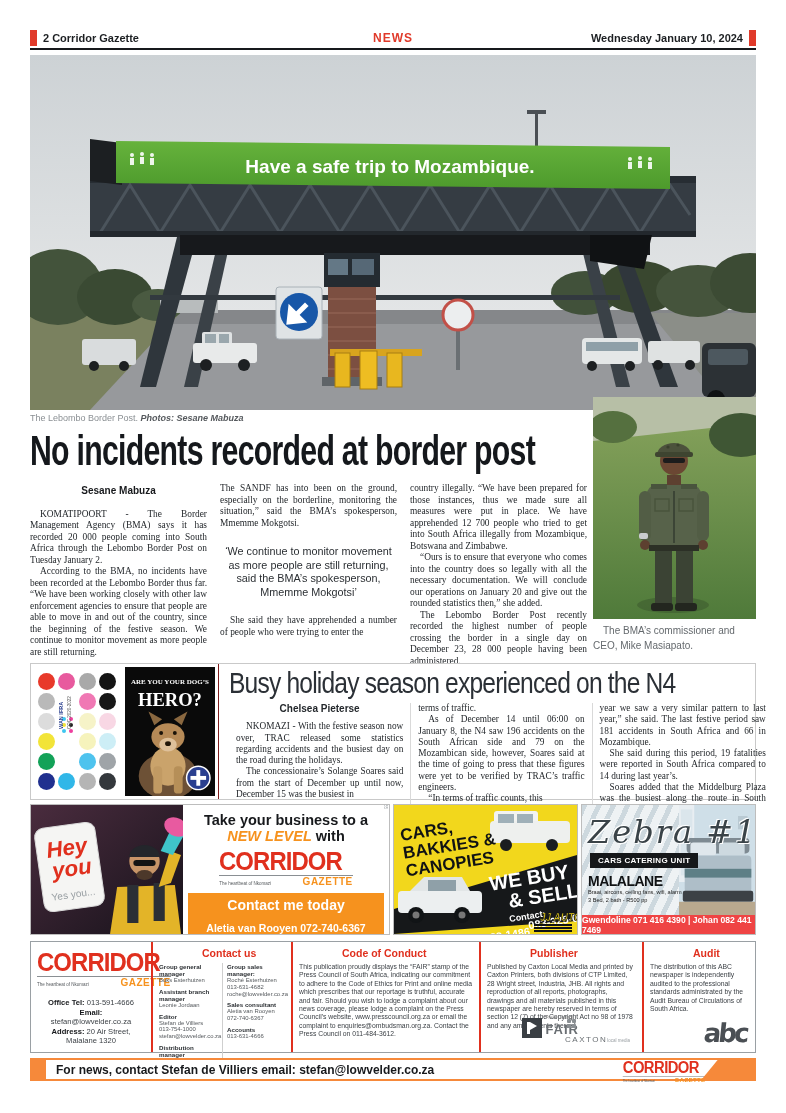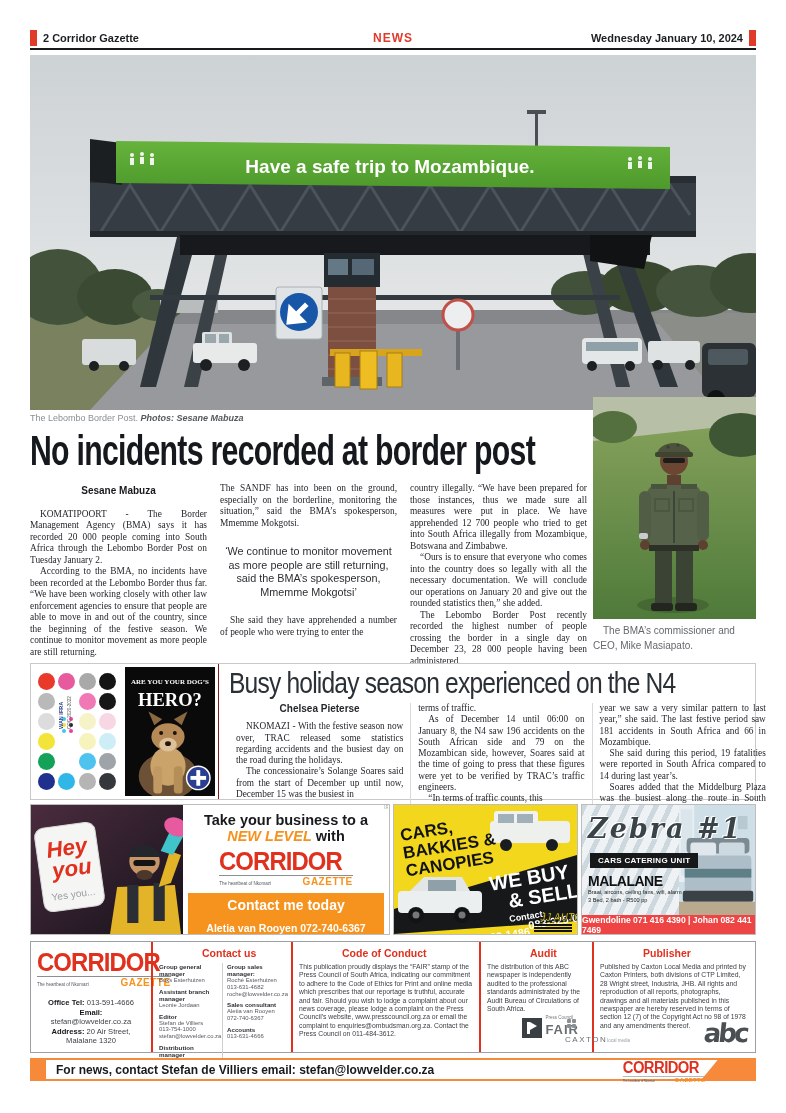--- a/index.html
+++ b/index.html
@@ -94,21 +94,21 @@
   .ad1-ref { position:absolute; right:1px; top:4px; transform:rotate(90deg); transform-origin:right top;
              font-size:4.5px; color:#9aa0a4; white-space:nowrap; }
   .ad2 { width:185px; }
   .ad2 svg { display:block; width:100%; height:100%; }
   .ad3 { flex:1; display:flex; flex-direction:column; }
   .z-code { position:absolute; right:3px; top:2px; font-size:4.5px; color:#777; }
   .z-main { flex:1; display:flex; position:relative; }
   .z-left { width:56%; position:relative;
             background:repeating-linear-gradient(115deg,#cdd8de 0 5px,#eef2f4 5px 13px); }
   .z-title { position:absolute; left:6px; top:8px; width:160px; font-family:"DejaVu Serif", serif;
-             font-style:italic; font-weight:bold; font-size:27px; color:#3a4348; z-index:3;
+             font-style:italic; font-weight:normal; font-size:32px; color:#3a4348; z-index:3;
              text-shadow:1px 1px 0 #fff, -1px -1px 0 #fff; letter-spacing:2px; white-space:nowrap; }
   .z-sub { position:absolute; left:8px; top:48px; background:#16181a; color:#fff; font-size:8px;
            font-weight:bold; padding:3px 8px; z-index:2; letter-spacing:.3px; }
   .z-town { position:absolute; left:6px; top:68px; font-size:14px; font-weight:bold; color:#101214;
             letter-spacing:-.5px; z-index:2; }
   .z-feat { position:absolute; left:6px; top:84px; font-size:5.6px; color:#222; z-index:2; }
   .z-det  { position:absolute; left:6px; top:92px; font-size:5.6px; color:#222; z-index:2; }
   .z-photo { flex:1; }
   .z-photo svg { display:block; width:100%; height:100%; }
   .z-bar { height:19px; background:#ef4444; color:#fff; display:flex; align-items:center;
@@ -634,28 +634,28 @@
             </div>
         </div>
       </div>
     </div>
 
     <div class="f-col f-conduct">
       <div class="f-head">Code of Conduct</div>
       <div class="f-body">This publication proudly displays the “FAIR” stamp of the Press Council of South Africa, indicating our commitment to adhere to the Code of Ethics for Print and online media which prescribes that our reportage is truthful, accurate and fair. Should you wish to lodge a complaint about our news coverage, please lodge a complaint on the Press Council’s website, www.presscouncil.org.za or email the complaint to enquiries@ombudsman.org.za. Contact the Press Council on 011-484-3612.</div>
     </div>
 
+    <div class="f-col f-pub">
+      <div class="f-head">Publisher</div>
+      <div class="f-body">Published by Caxton Local Media and printed by Caxton Printers, both divisions of CTP Limited, 28 Wright street, Industria, JHB. All rights and reproduction of all reports, photographs, drawings and all materials published in this newspaper are hereby reserved in terms of section 12 (7) of the Copyright Act no 98 of 1978 and any amendments thereof.</div>
+    </div>
+
     <div class="f-col f-audit">
       <div class="f-head">Audit</div>
       <div class="f-body">The distribution of this ABC newspaper is independently audited to the professional standards administrated by the Audit Bureau of Circulations of South Africa.</div>
-    </div>
-
-    <div class="f-col f-pub">
-      <div class="f-head">Publisher</div>
-      <div class="f-body">Published by Caxton Local Media and printed by Caxton Printers, both divisions of CTP Limited, 28 Wright street, Industria, JHB. All rights and reproduction of all reports, photographs, drawings and all materials published in this newspaper are hereby reserved in terms of section 12 (7) of the Copyright Act no 98 of 1978 and any amendments thereof.</div>
     </div>
 
     <div class="fair">
       <div class="fair-ico"></div>
       <div class="fair-txt"><span class="s">Press Council</span>
         <span class="b">FAIR</span></div>
     </div>
     <div class="caxton">
       <div class="cax-ico">
           <i></i>

